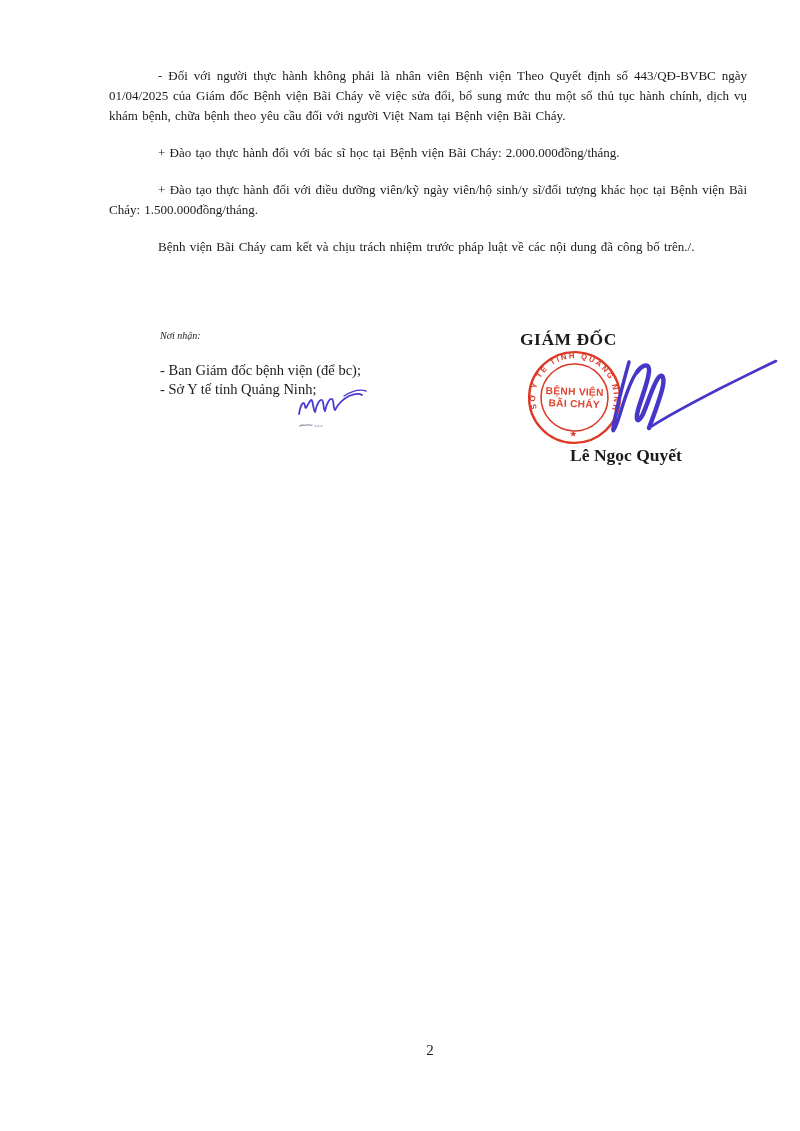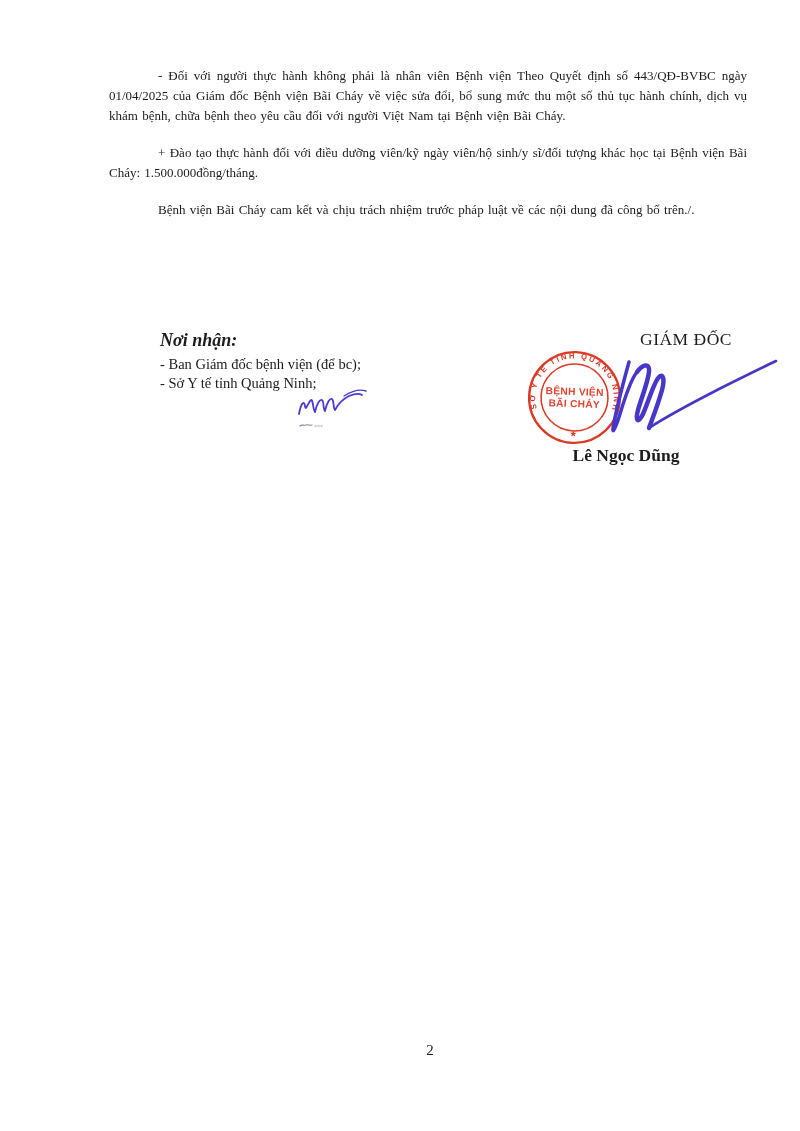--- a/index.html
+++ b/index.html
@@ -32,37 +32,37 @@
     text-indent: 49px;
   }
   
   .recipients {
     position: absolute;
     left: 160px;
     top: 330px;
     width: 260px;
   }
   .recip-heading {
-    font-weight: bold;
+    font-weight: normal;
     font-style: italic;
-    font-size: 18px;
-    margin-bottom: 4px;
+    font-size: 10px;
+    margin-bottom: 20px;
   }
   .recip-item {
     font-size: 14.5px;
     line-height: 19px;
   }
   
   .sign-title {
     position: absolute;
     left: 520px;
     top: 329px;
     width: 212px;
-    text-align: right;
-    font-weight: normal;
+    text-align: left;
+    font-weight: bold;
     font-size: 17.5px;
     letter-spacing: 0.5px;
   }
   .sign-name {
     position: absolute;
     left: 520px;
     top: 445px;
     width: 212px;
     text-align: center;
     font-weight: bold;
@@ -142,20 +142,21 @@
     font-size: 15px;
   }
 </style>
 </head>
 <body>
 
 <div class="page">
 
   <div class="body-text">
     <p>- Đối với người thực hành không phải là nhân viên Bệnh viện Theo Quyết định số 443/QĐ-BVBC ngày 01/04/2025 của Giám đốc Bệnh viện Bãi Cháy về việc sửa đổi, bổ sung mức thu một số thủ tục hành chính, dịch vụ khám bệnh, chữa bệnh theo yêu cầu đối với người Việt Nam tại Bệnh viện Bãi Cháy.</p>
+    <p>+ Đào tạo thực hành đối với bác sĩ học tại Bệnh viện Bãi Cháy: 2.000.000đồng/tháng.</p>
     <p>+ Đào tạo thực hành đối với điều dưỡng viên/kỹ ngày viên/hộ sinh/y sĩ/đối tượng khác học tại Bệnh viện Bãi Cháy: 1.500.000đồng/tháng.</p>
     <p>Bệnh viện Bãi Cháy cam kết và chịu trách nhiệm trước pháp luật về các nội dung đã công bố trên./.</p>
   </div>
 
   <div class="recipients">
     <div class="recip-heading">Nơi nhận:</div>
     <div class="recip-item">- Ban Giám đốc bệnh viện (để bc);</div>
     <div class="recip-item">- Sở Y tế tỉnh Quảng Ninh;</div>
   </div>
 
@@ -174,21 +175,21 @@
     <text class="stamp-center" x="50" y="60">BÃI CHÁY</text>
     <text class="stamp-star" x="50" y="90.5">★</text>
   </svg>
 
   <svg class="big-signature" viewBox="0 0 200 100" xmlns="http://www.w3.org/2000/svg">
     <path d="M33,14 C28,32 20,62 17,80 C16,86 19,82 24,66 C30,46 36,30 41,24" stroke-width="3.5"></path>
     <path d="M41,24 C46,17 52,15 53,21 C54,29 46,48 42,62 C39,73 42,76 47,66 C53,52 58,34 63,29 C67,25 69,31 66,42 C61,60 55,74 53,80" stroke-width="4.5"></path>
     <path d="M53,80 C62,74 90,58 125,40 C145,30 165,20 180,13" stroke-width="2.6"></path>
   </svg>
 
-  <div class="sign-name">Lê Ngọc Dũng</div>
+  <div class="sign-name">Lê Ngọc Quyết</div>
 
   <svg class="initials-signature" viewBox="0 0 80 45" xmlns="http://www.w3.org/2000/svg">
     <path d="M7,27 C9,16 12,13 13,19 C14,25 16,15 19,13 C21,12 21,23 23,25 C25,16 28,12 30,13 C32,14 31,22 33,24 C35,15 38,11 40,12 C42,13 41,21 43,23 C46,17 51,12 57,9 C62,7 67,6 70,8" stroke-width="1.8"></path>
     <path d="M52,9 C60,4 68,2 74,4" stroke-width="1.4"></path>
     <path class="micro" d="M8,39 C10,37 12,39 14,38 C16,37 18,39 20,38 M23,39 l1,0 M26,39 l1,0 M29,39 l1,0" stroke-width="1.2"></path>
   </svg>
 
   <div class="page-number">2</div>
 
 </div>

